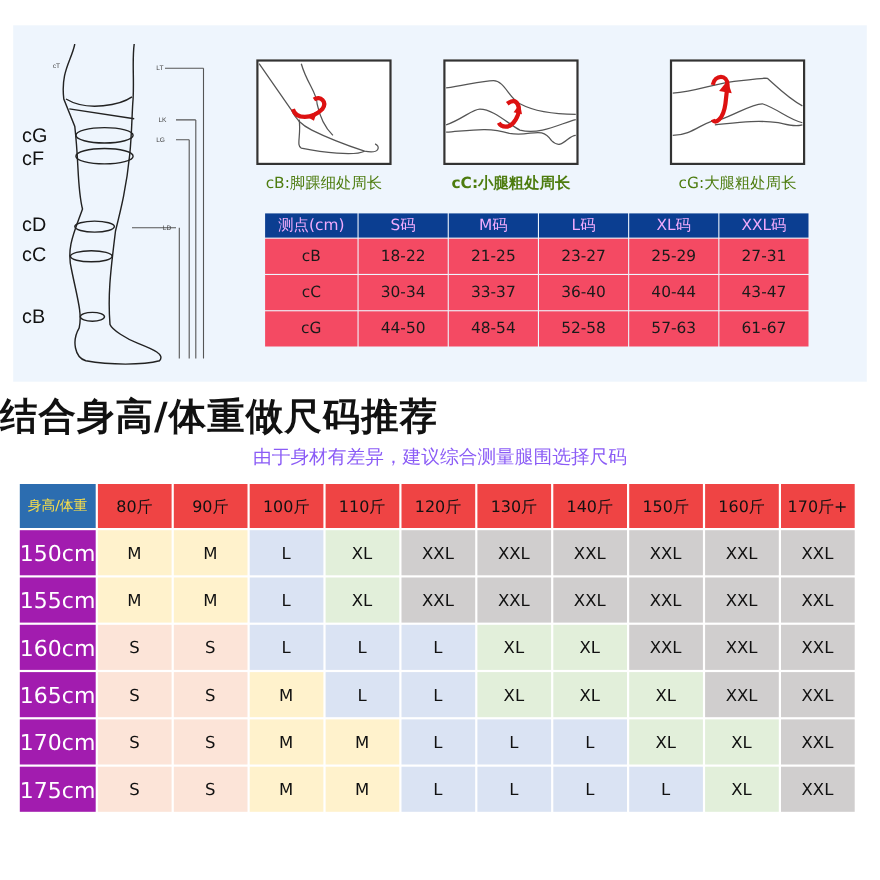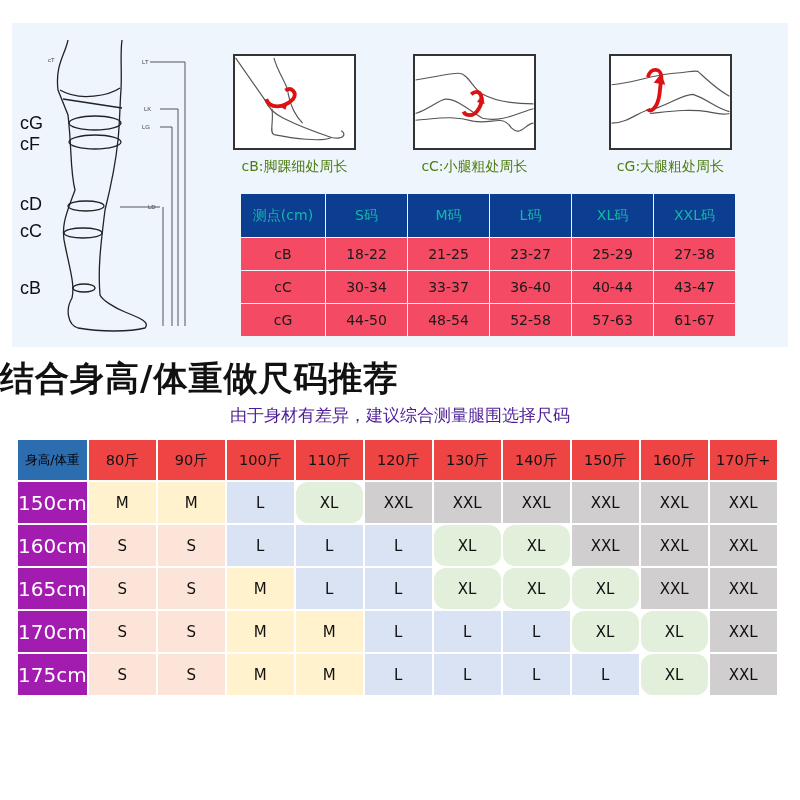--- a/index.html
+++ b/index.html
@@ -10,38 +10,38 @@
 
   .leg-diagram { position: absolute; left: 20px; top: 40px; width: 185px; height: 300px; }
   .leg-diagram svg { width: 100%; height: 100%; }
 
   .measure-card { position: absolute; top: 15px; }
   .measure-card .frame { width: 123px; height: 96px; border: 2px solid #333; background: #ffffff; }
   .measure-card .frame svg { width: 100%; height: 100%; display: block; }
   .measure-card .caption { font-size: 14px; color: #4d7c0f; text-align: center; margin-top: 8px; white-space: nowrap; }
 
   .size-table { position: absolute; left: 240px; top: 193px; border-collapse: separate; border-spacing: 1px; background: #eef5fd; }
-  .size-table th { background: #0b3e91; color: #14b8a6; font-weight: normal; font-size: 14px; height: 43px; }
+  .size-table th { background: #0b3e91; color: #f0abfc; font-weight: normal; font-size: 14px; height: 22px; }
   .size-table td { background: #f44a63; color: #1a1a1a; font-size: 14px; height: 32px; text-align: center; }
   .size-table th:first-child, .size-table td:first-child { width: 84px; }
   .size-table th:not(:first-child), .size-table td:not(:first-child) { width: 81px; }
 
   .main-title { position: absolute; left: 0; top: 356px; width: 800px; text-align: left; font-size: 34px; font-weight: bold; color: #111; letter-spacing: 1px; }
-  .subtitle { position: absolute; left: 0; top: 404px; width: 800px; text-align: center; font-size: 17px; color: #4c1d95; }
+  .subtitle { position: absolute; left: 0; top: 404px; width: 800px; text-align: center; font-size: 17px; color: #8b5cf6; }
 
   .rec-grid { position: absolute; left: 16px; top: 438px; border-collapse: separate; border-spacing: 2px; }
   .rec-grid th, .rec-grid td { text-align: center; font-size: 15px; font-weight: normal; }
-  .rec-grid .corner { background: #2c6db0; color: #000000; width: 54px; height: 40px; font-size: 12.5px; margin-top: 44px; }
+  .rec-grid .corner { background: #2c6db0; color: #fde047; width: 54px; height: 40px; font-size: 12.5px; margin-top: 44px; }
   .rec-grid .wt { background: #ef4444; color: #111; width: 67px; height: 40px; font-size: 14.5px; }
   .rec-grid .ht { background: #a21caf; color: #fff; height: 41px; font-size: 20px; }
   .rec-grid td.cell { height: 41px; color: #111; }
   .c-S { background: #fce4d8; }
   .c-M { background: #fff2cc; }
   .c-L { background: #dae3f3; }
-  .c-XL { background: #e2efda; border-radius: 12px; }
+  .c-XL { background: #e2efda; }
   .c-XXL { background: #d0cece; }
 </style>
 </head>
 <body>
 
 <div class="top-panel"></div>
 
 <div class="leg-diagram">
   <svg viewBox="0 0 185 300">
     <g fill="none" stroke="#222" stroke-width="1.3">
@@ -89,21 +89,21 @@
         <path d="M40 2 C45 20 55 30 55 40 C58 55 65 65 70 70"></path>
         <path d="M38 55 C40 70 35 80 40 82 C60 86 90 90 100 85"></path>
       </g>
       <path d="M32 45 C35 55 50 55 60 45 C65 38 58 32 52 36" fill="none" stroke="#d11" stroke-width="4"></path>
       <polygon points="45,52 55,47 52,56" fill="#d11"></polygon>
     </svg>
   </div>
   <div class="caption">cB:脚踝细处周长</div>
 </div>
 
-<div class="measure-card" style="left:413px; top:54px;">
+<div class="measure-card" style="left:403px; top:54px;font-weight:bold;">
   <div class="frame">
     <svg viewBox="0 0 123 96">
       <g fill="none" stroke="#555" stroke-width="1.2">
         <path d="M0 25 C20 22 35 18 45 18 C55 18 60 35 70 40 C85 48 105 50 123 50"></path>
         <path d="M0 60 C15 55 25 45 32 45 C45 45 60 60 70 65 C90 70 110 58 123 55"></path>
         <path d="M0 67 C25 65 40 62 60 68 C80 72 90 60 100 75 C110 85 115 70 123 70"></path>
       </g>
       <path d="M58 40 C68 32 72 45 66 55 C60 65 52 62 50 58" fill="none" stroke="#d11" stroke-width="4"></path>
       <polygon points="64,48 70,40 72,50" fill="#d11"></polygon>
     </svg>
@@ -137,21 +137,21 @@
       <th>XXL码</th>
     </tr>
   </thead>
   <tbody>
     <tr>
       <td>cB</td>
       <td>18-22</td>
       <td>21-25</td>
       <td>23-27</td>
       <td>25-29</td>
-      <td>27-38</td>
+      <td>27-31</td>
     </tr>
     <tr>
       <td>cC</td>
       <td>30-34</td>
       <td>33-37</td>
       <td>36-40</td>
       <td>40-44</td>
       <td>43-47</td>
     </tr>
     <tr>
@@ -192,20 +192,33 @@
         <td class="cell c-L">L</td>
         <td class="cell c-XL">XL</td>
         <td class="cell c-XXL">XXL</td>
         <td class="cell c-XXL">XXL</td>
         <td class="cell c-XXL">XXL</td>
         <td class="cell c-XXL">XXL</td>
         <td class="cell c-XXL">XXL</td>
         <td class="cell c-XXL">XXL</td>
       </tr>
       <tr>
+        <td class="ht">155cm</td>
+        <td class="cell c-M">M</td>
+        <td class="cell c-M">M</td>
+        <td class="cell c-L">L</td>
+        <td class="cell c-XL">XL</td>
+        <td class="cell c-XXL">XXL</td>
+        <td class="cell c-XXL">XXL</td>
+        <td class="cell c-XXL">XXL</td>
+        <td class="cell c-XXL">XXL</td>
+        <td class="cell c-XXL">XXL</td>
+        <td class="cell c-XXL">XXL</td>
+      </tr>
+      <tr>
         <td class="ht">160cm</td>
         <td class="cell c-S">S</td>
         <td class="cell c-S">S</td>
         <td class="cell c-L">L</td>
         <td class="cell c-L">L</td>
         <td class="cell c-L">L</td>
         <td class="cell c-XL">XL</td>
         <td class="cell c-XL">XL</td>
         <td class="cell c-XXL">XXL</td>
         <td class="cell c-XXL">XXL</td>

